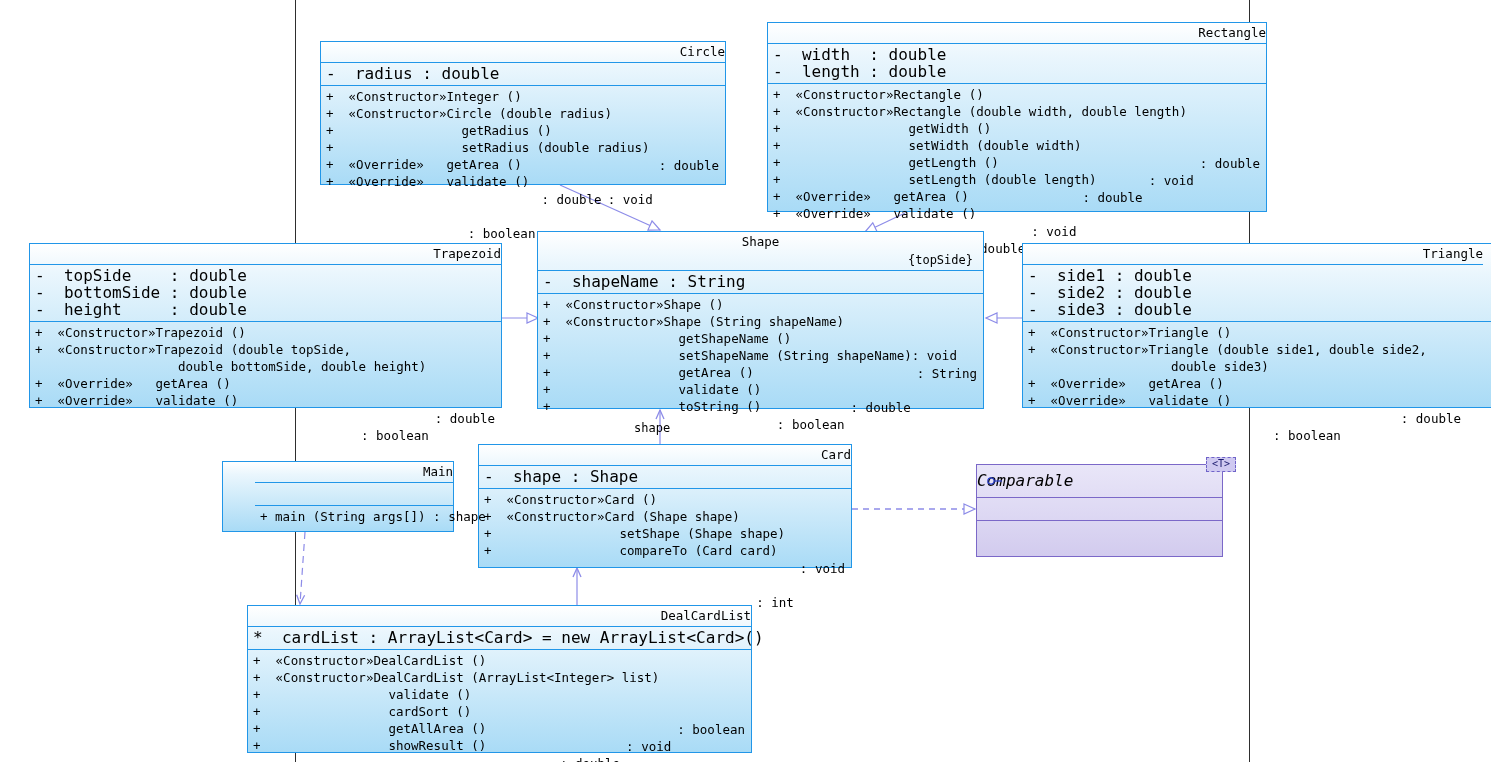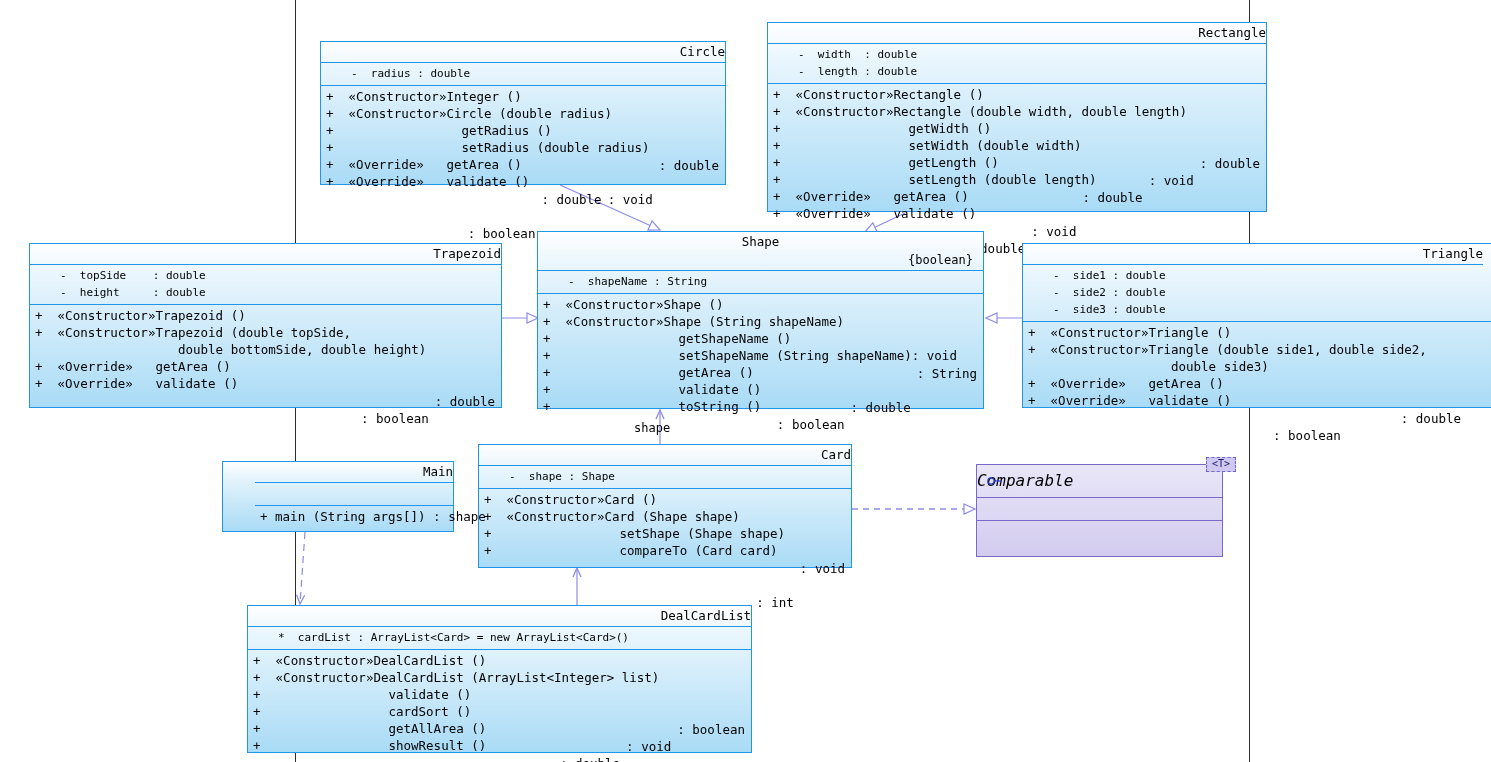--- a/index.html
+++ b/index.html
@@ -29,21 +29,21 @@
     position:absolute;right:10px;bottom:1px;font-size:12px;line-height:17px;
   }
   .uml .rowlist{padding:2px 0 3px 0;}
   .row{
     font-size:12.5px;line-height:17px;height:17px;white-space:pre;
     color:#000;display:block;padding-left:5px;
   }
   .row .ty{float:right;padding-right:6px;margin-top:35px;}
 
   
-  .mrow{font-size:11px;line-height:17px;height:17px;white-space:pre;color:#000;padding-left:5px;margin-left:25px;}
+  .mrow{font-size:16px;line-height:17px;height:17px;white-space:pre;color:#000;padding-left:5px;}
 
   
   .iface{
     position:absolute;border:1px solid #7b68c8;box-sizing:border-box;
     background:linear-gradient(to bottom,#e9e6f8 0%,#ddd8f3 55%,#d2cbee 100%);
     z-index:5;
   }
   .iface .sec{border-bottom:1px solid #7b68c8;}
   .iface .sec:last-child{border-bottom:none;}
   .iface .title{
@@ -146,40 +146,41 @@
       <div class="row">+                 getLength ()<span class="ty">: double</span></div>
       <div class="row">+                 setLength (double length)<span class="ty">: void</span></div>
       <div class="row">+  «Override»   getArea ()<span class="ty">: double</span></div>
       <div class="row">+  «Override»   validate ()<span class="ty">: boolean</span></div>
     </div>
   </div>
 
   <div class="uml" style="left:537px;top:231px;width:447px;height:178px;">
     <div class="sec title tall">
       <span>Shape</span>
-      <span class="absmark">{boolean}</span>
+      <span class="absmark">{topSide}</span>
     </div>
     <div class="sec rowlist">
       <div class="mrow">-  shapeName : String</div>
     </div>
     <div class="sec rowlist">
       <div class="row">+  «Constructor»Shape ()</div>
       <div class="row">+  «Constructor»Shape (String shapeName)</div>
       <div class="row">+                 getShapeName ()<span class="ty">: String</span></div>
       <div class="row">+                 setShapeName (String shapeName): void</div>
       <div class="row">+                 getArea ()<span class="ty">: double</span></div>
       <div class="row">+                 validate ()<span class="ty">: boolean</span></div>
       <div class="row">+                 toString ()<span class="ty">: String</span></div>
     </div>
   </div>
 
   <div class="uml" style="left:29px;top:243px;width:473px;height:165px;">
     <div class="sec title">Trapezoid</div>
     <div class="sec rowlist">
       <div class="mrow">-  topSide    : double</div>
+      <div class="mrow">-  bottomSide : double</div>
       <div class="mrow">-  height     : double</div>
     </div>
     <div class="sec rowlist">
       <div class="row">+  «Constructor»Trapezoid ()</div>
       <div class="row">+  «Constructor»Trapezoid (double topSide,</div>
       <div class="row">                   double bottomSide, double height)</div>
       <div class="row">+  «Override»   getArea ()<span class="ty">: double</span></div>
       <div class="row">+  «Override»   validate ()<span class="ty">: boolean</span></div>
     </div>
   </div>

